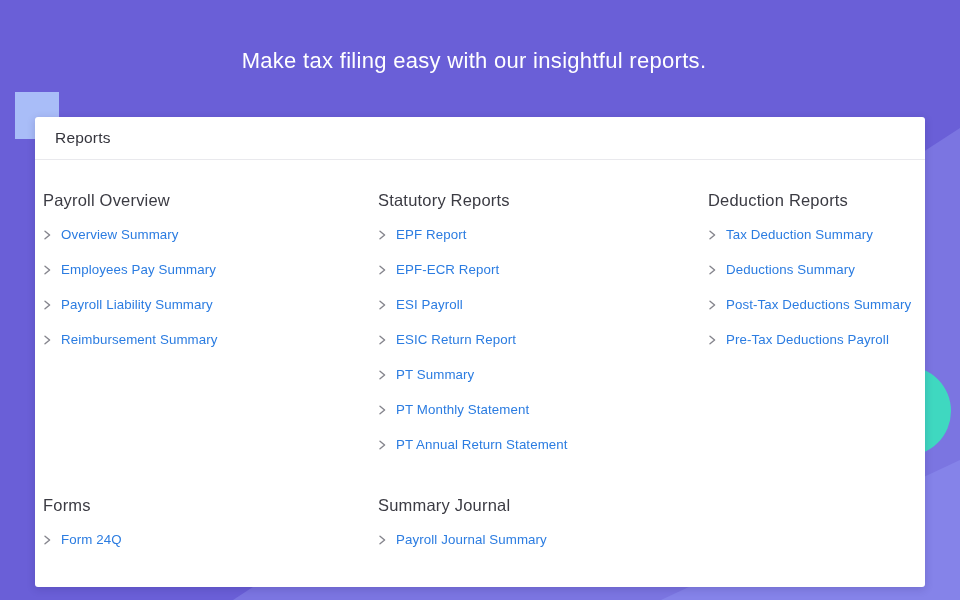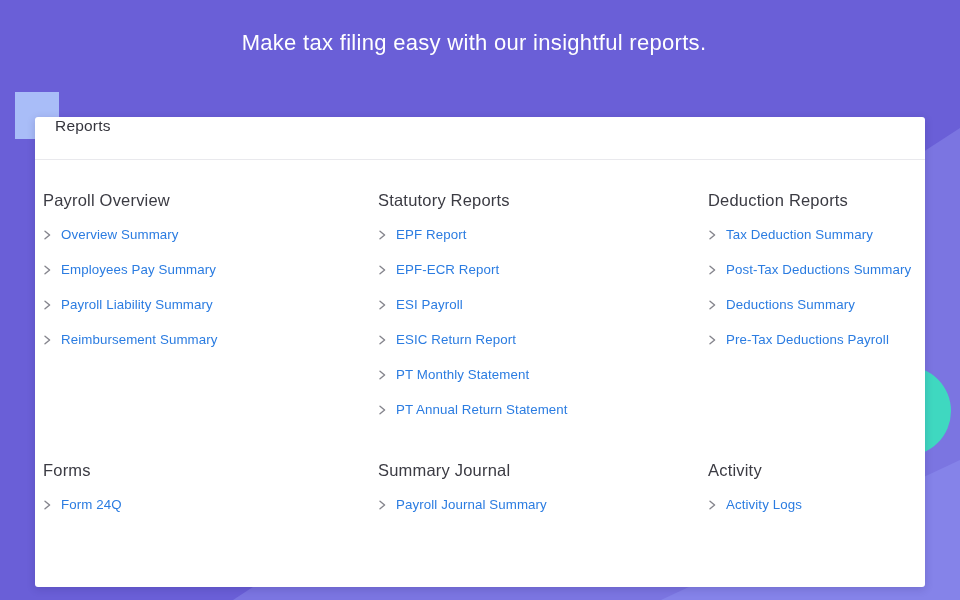--- a/index.html
+++ b/index.html
@@ -33,31 +33,31 @@
   }
   .deco-square{
     position:absolute;left:15px;top:92px;width:44px;height:47px;
     background:var(--sq);z-index:1;
   }
   .deco-circle{
     position:absolute;left:861px;top:366px;width:90px;height:90px;
     border-radius:50%;background:var(--circle);z-index:1;
   }
   .hero-title{
-    position:absolute;left:0;top:28px;width:948px;z-index:1;
+    position:absolute;left:0;top:46px;width:948px;z-index:1;
     text-align:center;color:#ffffff;
     font-size:22px;font-weight:500;letter-spacing:.3px;line-height:30px;
   }
   .card{
     position:absolute;left:35px;top:117px;width:890px;height:470px;z-index:2;
     background:#ffffff;border-radius:3px;
     box-shadow:0 2px 8px rgba(28,18,84,0.18);
   }
   .card-header{
-    height:43px;display:flex;
+    height:43px;display:flex;align-items:center;
     padding:0 20px;border-bottom:1px solid var(--divider);
   }
   .card-title{
     font-size:15.5px;font-weight:500;color:#35353d;letter-spacing:.2px;
   }
   .reports-grid{
     display:grid;
     grid-template-columns:335px 330px 1fr;
     grid-auto-rows:auto;
     row-gap:32px;
@@ -168,20 +168,28 @@
               </svg>
             </span>
             <span class="link-label">ESIC Return Report</span>
           </a>
           <a class="report-link" href="#">
             <span class="chev">
               <svg width="9" height="10" viewBox="0 0 9 10" aria-hidden="true">
                 <path d="M2 1.2 L6.6 5 L2 8.8" fill="none" stroke="#85858d" stroke-width="1.4" stroke-linecap="round" stroke-linejoin="round"></path>
               </svg>
             </span>
+            <span class="link-label">PT Summary</span>
+          </a>
+          <a class="report-link" href="#">
+            <span class="chev">
+              <svg width="9" height="10" viewBox="0 0 9 10" aria-hidden="true">
+                <path d="M2 1.2 L6.6 5 L2 8.8" fill="none" stroke="#85858d" stroke-width="1.4" stroke-linecap="round" stroke-linejoin="round"></path>
+              </svg>
+            </span>
             <span class="link-label">PT Monthly Statement</span>
           </a>
           <a class="report-link" href="#">
             <span class="chev">
               <svg width="9" height="10" viewBox="0 0 9 10" aria-hidden="true">
                 <path d="M2 1.2 L6.6 5 L2 8.8" fill="none" stroke="#85858d" stroke-width="1.4" stroke-linecap="round" stroke-linejoin="round"></path>
               </svg>
             </span>
             <span class="link-label">PT Annual Return Statement</span>
           </a>
@@ -197,36 +205,36 @@
               </svg>
             </span>
             <span class="link-label">Tax Deduction Summary</span>
           </a>
           <a class="report-link" href="#">
             <span class="chev">
               <svg width="9" height="10" viewBox="0 0 9 10" aria-hidden="true">
                 <path d="M2 1.2 L6.6 5 L2 8.8" fill="none" stroke="#85858d" stroke-width="1.4" stroke-linecap="round" stroke-linejoin="round"></path>
               </svg>
             </span>
+            <span class="link-label">Deductions Summary</span>
+          </a>
+          <a class="report-link" href="#">
+            <span class="chev">
+              <svg width="9" height="10" viewBox="0 0 9 10" aria-hidden="true">
+                <path d="M2 1.2 L6.6 5 L2 8.8" fill="none" stroke="#85858d" stroke-width="1.4" stroke-linecap="round" stroke-linejoin="round"></path>
+              </svg>
+            </span>
             <span class="link-label">Post-Tax Deductions Summary</span>
           </a>
           <a class="report-link" href="#">
             <span class="chev">
               <svg width="9" height="10" viewBox="0 0 9 10" aria-hidden="true">
                 <path d="M2 1.2 L6.6 5 L2 8.8" fill="none" stroke="#85858d" stroke-width="1.4" stroke-linecap="round" stroke-linejoin="round"></path>
               </svg>
             </span>
-            <span class="link-label">Deductions Summary</span>
-          </a>
-          <a class="report-link" href="#">
-            <span class="chev">
-              <svg width="9" height="10" viewBox="0 0 9 10" aria-hidden="true">
-                <path d="M2 1.2 L6.6 5 L2 8.8" fill="none" stroke="#85858d" stroke-width="1.4" stroke-linecap="round" stroke-linejoin="round"></path>
-              </svg>
-            </span>
             <span class="link-label">Pre-Tax Deductions Payroll</span>
           </a>
         </div>
       </section>
       <section class="section">
         <h3 class="section-title">Forms</h3>
         <div class="link-list">
           <a class="report-link" href="#">
             <span class="chev">
               <svg width="9" height="10" viewBox="0 0 9 10" aria-hidden="true">
@@ -240,30 +248,17 @@
       <section class="section">
         <h3 class="section-title">Summary Journal</h3>
         <div class="link-list">
           <a class="report-link" href="#">
             <span class="chev">
               <svg width="9" height="10" viewBox="0 0 9 10" aria-hidden="true">
                 <path d="M2 1.2 L6.6 5 L2 8.8" fill="none" stroke="#85858d" stroke-width="1.4" stroke-linecap="round" stroke-linejoin="round"></path>
               </svg>
             </span>
             <span class="link-label">Payroll Journal Summary</span>
-          </a>
-        </div>
-      </section>
-      <section class="section">
-        <h3 class="section-title">Activity</h3>
-        <div class="link-list">
-          <a class="report-link" href="#">
-            <span class="chev">
-              <svg width="9" height="10" viewBox="0 0 9 10" aria-hidden="true">
-                <path d="M2 1.2 L6.6 5 L2 8.8" fill="none" stroke="#85858d" stroke-width="1.4" stroke-linecap="round" stroke-linejoin="round"></path>
-              </svg>
-            </span>
-            <span class="link-label">Activity Logs</span>
           </a>
         </div>
       </section>
     </div>
 </div>
 
 </body></html>

